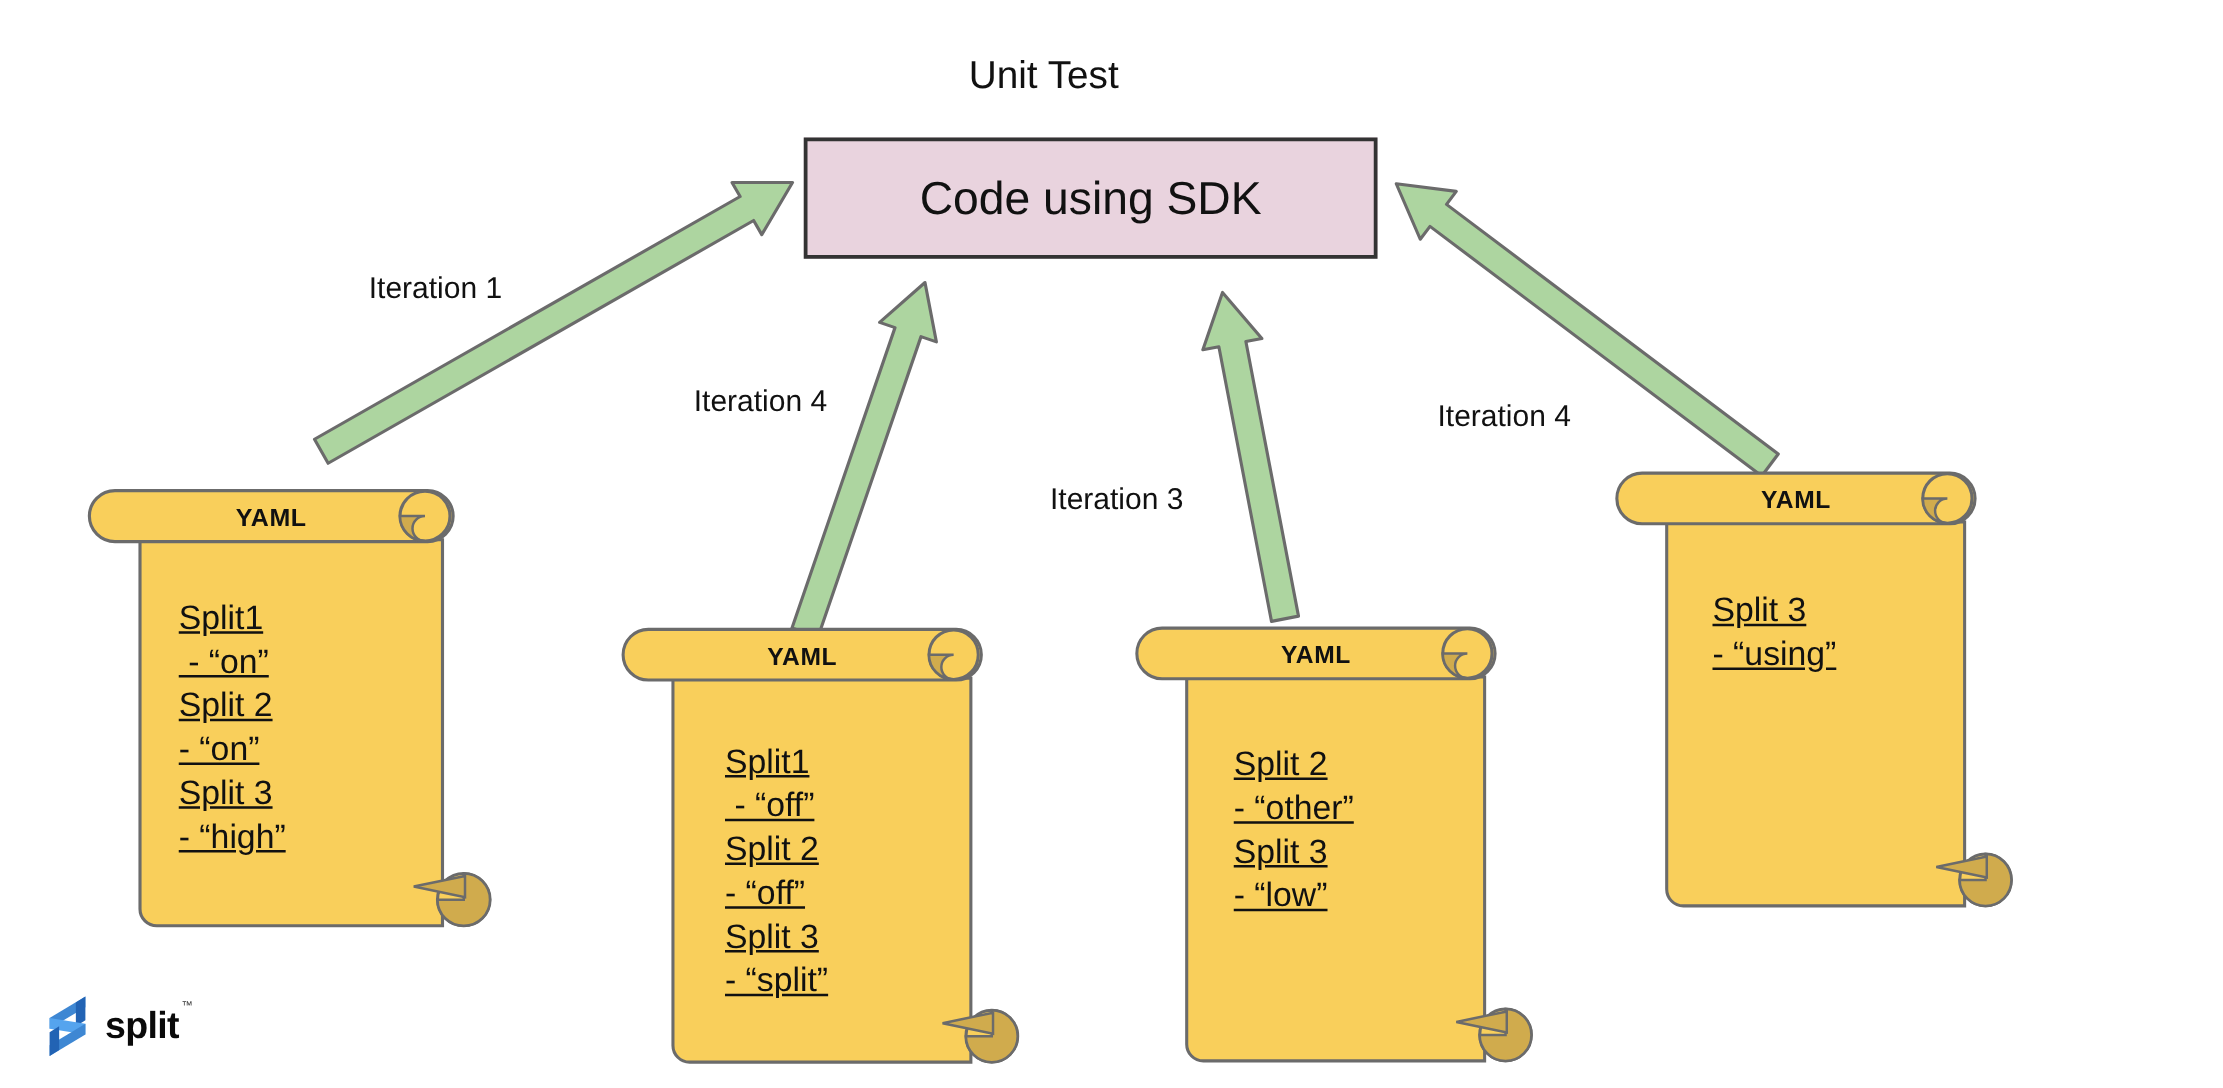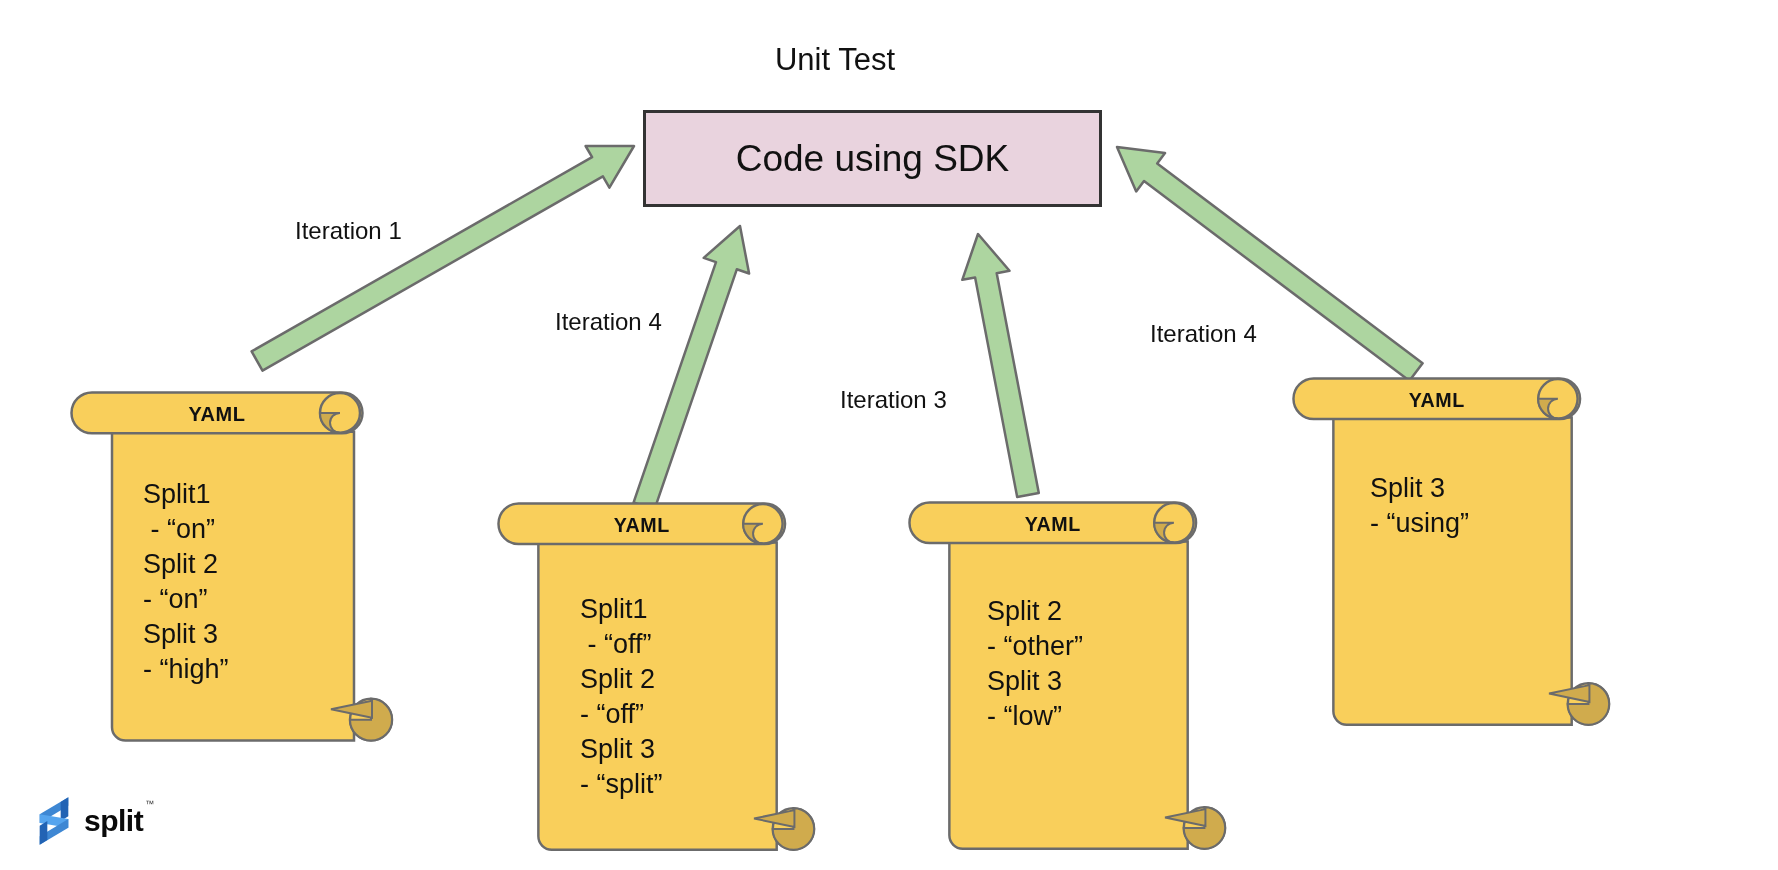--- a/index.html
+++ b/index.html
@@ -25,21 +25,21 @@
   .arrow{fill:var(--arrow_fill);stroke:var(--arrow_stroke);stroke-width:2.5;stroke-linejoin:round;}
 
   .iter-label{position:absolute;font-size:24px;color:#111;white-space:pre;}
 
   .scroll{position:absolute;}
   .scroll svg{position:absolute;left:0;top:0;width:100%;height:100%;overflow:visible;}
   .sfill{fill:var(--scroll_fill);stroke:var(--scroll_stroke);stroke-width:2.5;}
   .scurl{fill:var(--scroll_curl);stroke:var(--scroll_stroke);stroke-width:2;}
   .yaml-label{font-family:"Liberation Sans", sans-serif;font-size:20px;font-weight:bold;fill:#111;letter-spacing:.5px;}
   .scroll-text{position:absolute;font-size:27px;line-height:35px;color:#111;}
-  .scroll-text div{white-space:pre;}
+  .scroll-text div{white-space:pre;text-decoration:underline;}
 
   .logo{position:absolute;left:33px;top:781px;display:flex;align-items:center;gap:9px;}
   .logo-mark{width:42px;height:52px;display:block;}
   .logo-text{font-size:30px;font-weight:700;letter-spacing:-0.5px;color:var(--logo_text_color);line-height:1;}
   .logo-tm{font-size:9px;color:#333;align-self:flex-start;margin:4px 0 0 -7px;}
 </style>
 </head>
 <body>
 
 <div class="canvas">

